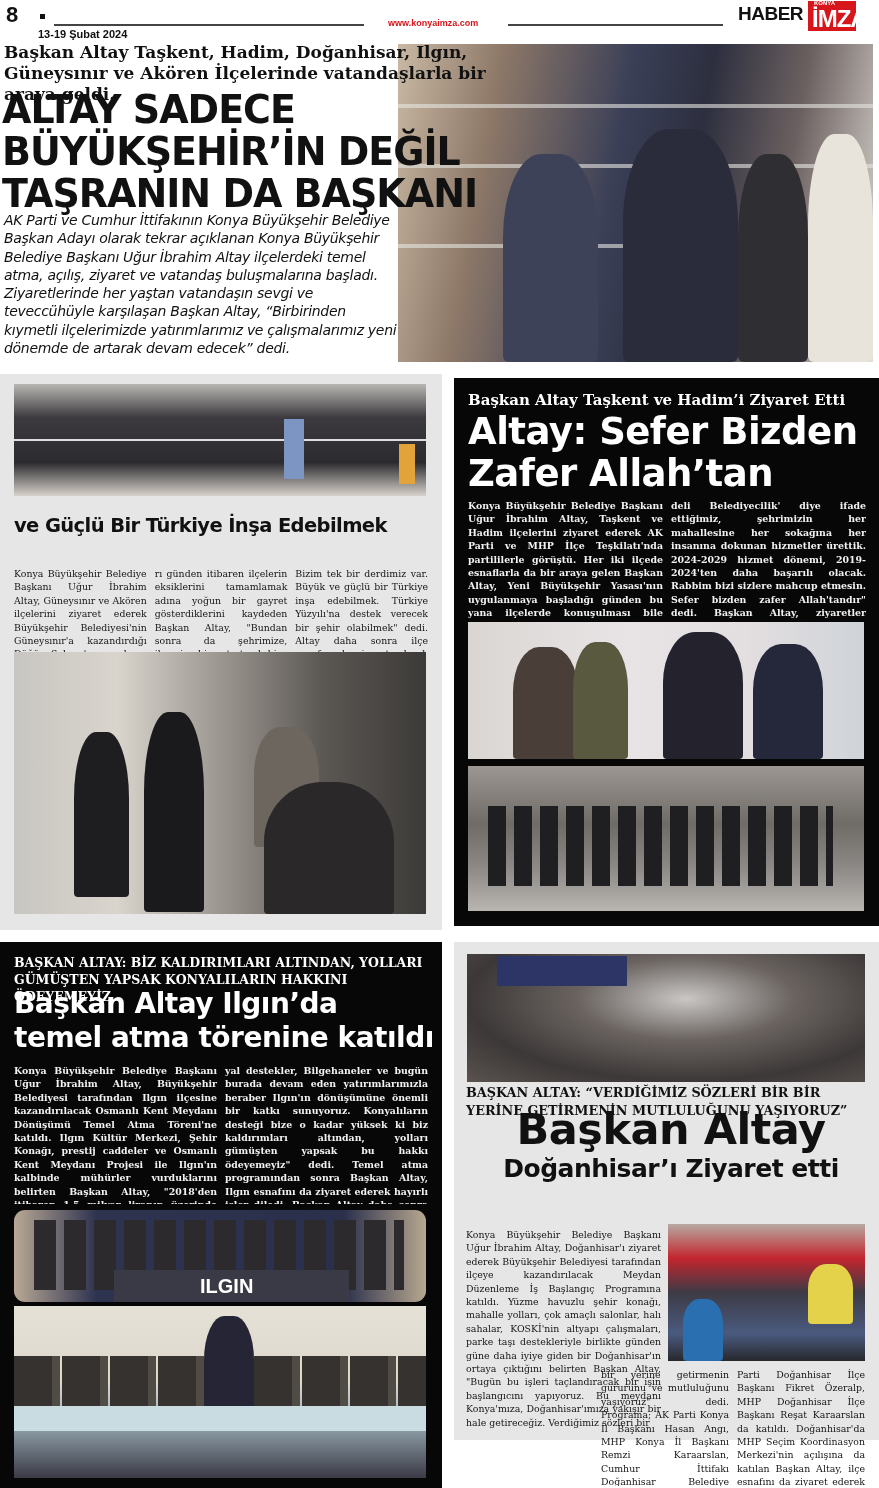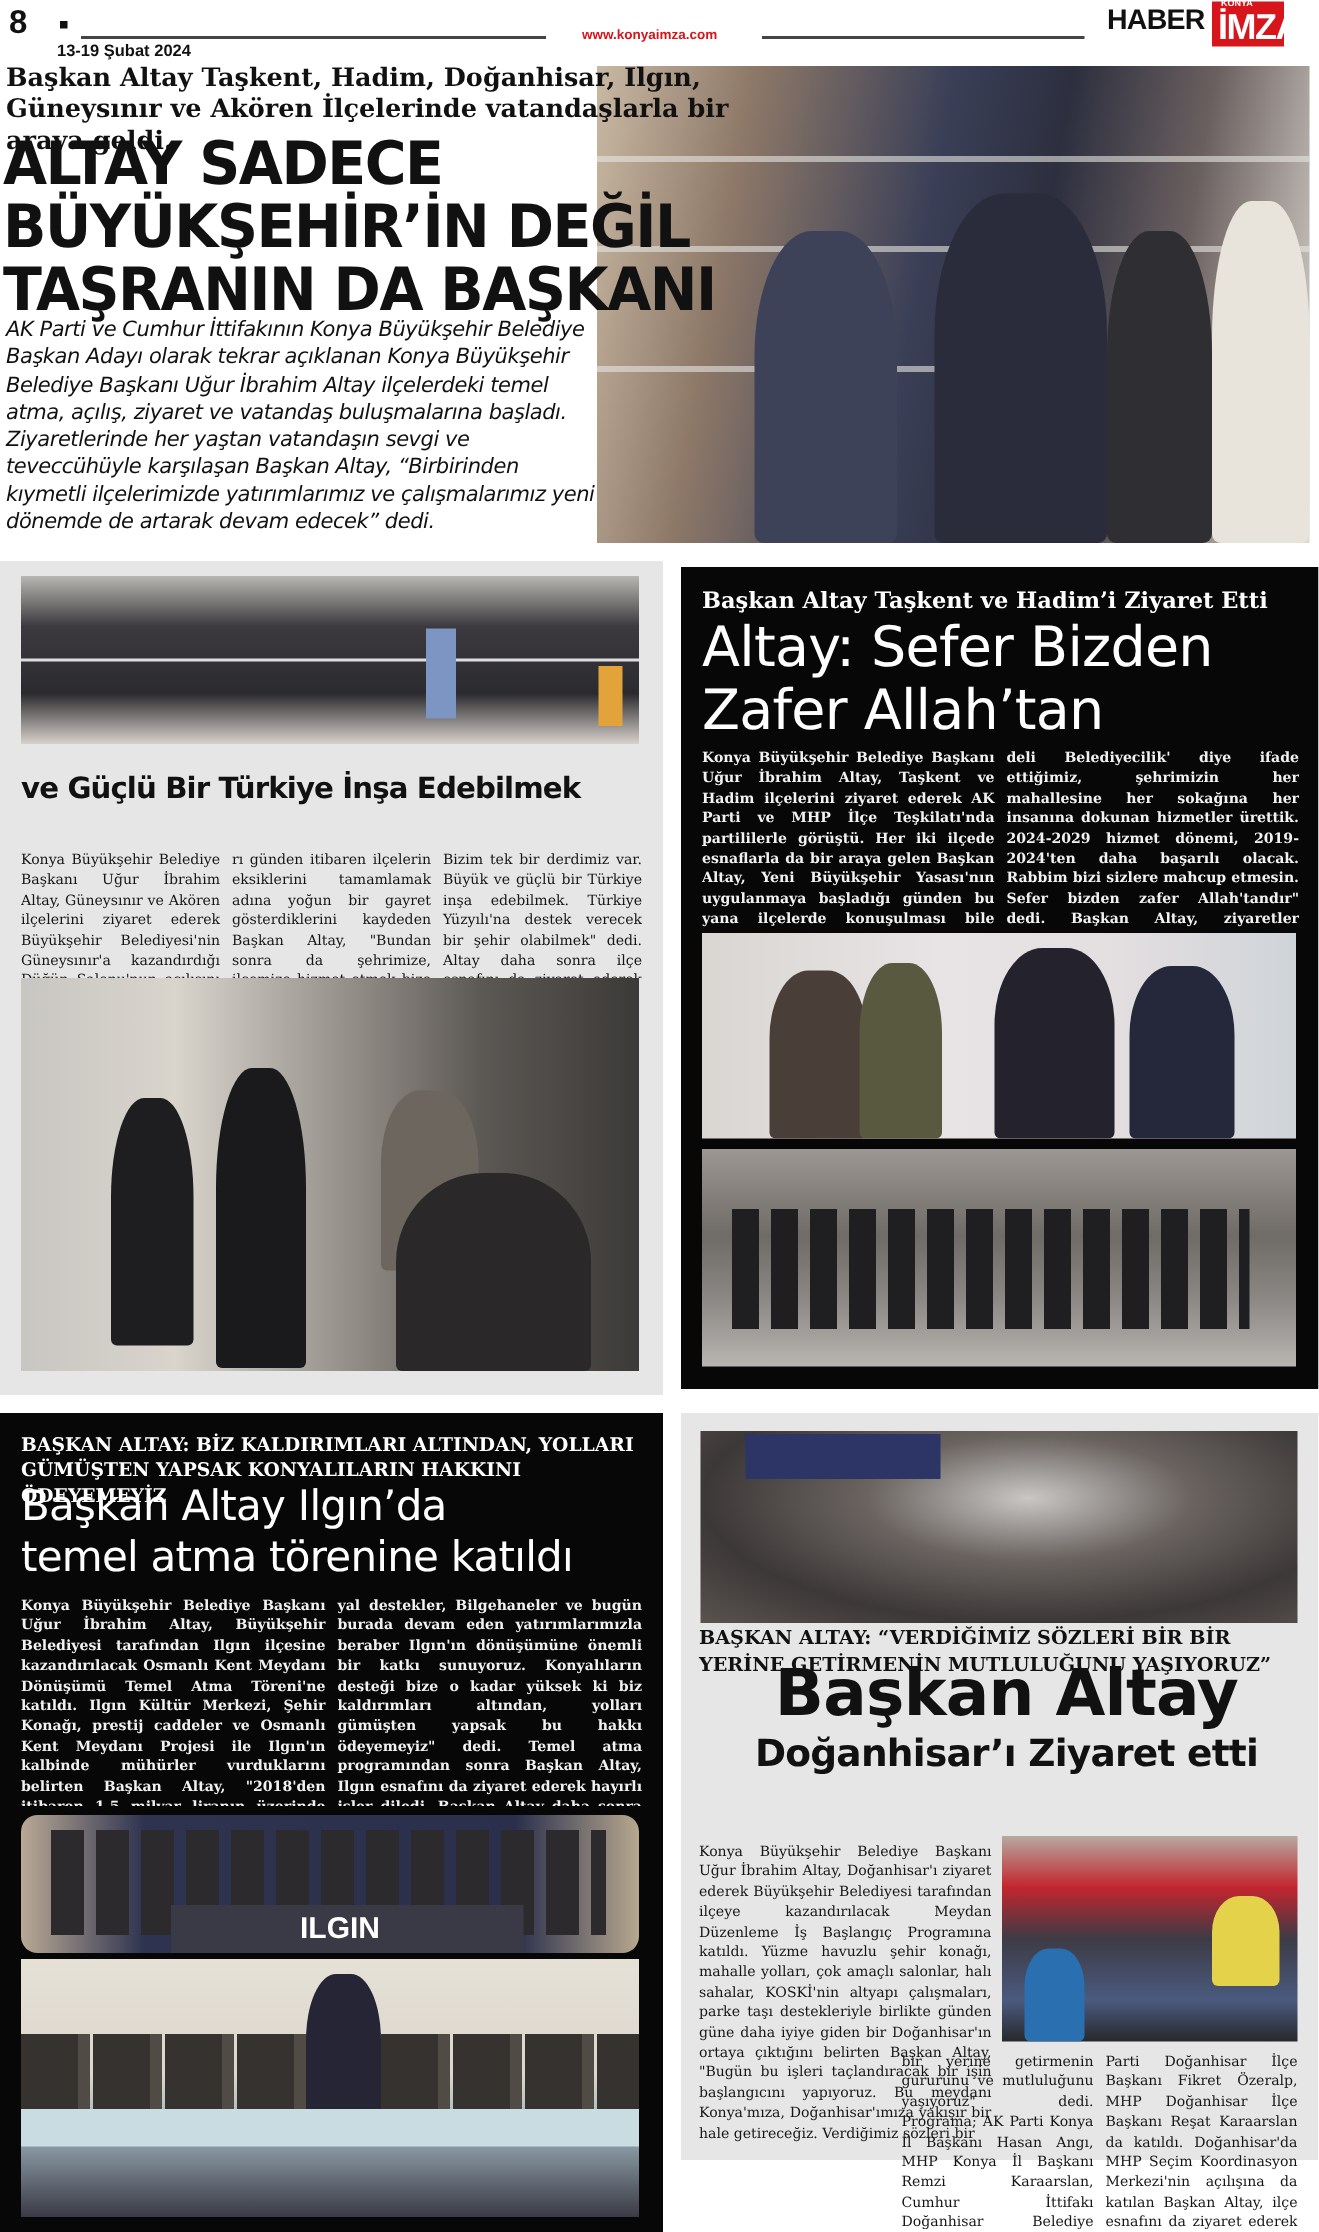--- a/index.html
+++ b/index.html
@@ -28,21 +28,21 @@
   .top-headline { position: absolute; left: 2px; top: 88px; width: 500px; font: 900 38px "DejaVu Sans", sans-serif; line-height: 40px; color: #111; letter-spacing: -1px; transform: scaleY(1.05); transform-origin: top left; font-weight: bold; }
   .top-deck { position: absolute; left: 4px; top: 211px; width: 398px; font: italic 14px "DejaVu Sans", sans-serif; line-height: 18.3px; color: #111; letter-spacing: -0.3px; }
 
   
   .panel { position: absolute; }
   .panel.light { background: #e6e6e6; }
   .panel.dark { background: #070707; }
 
   .photo { position: absolute; overflow: hidden; }
   .headline-dark { position: absolute; font-family: "DejaVu Sans", sans-serif; font-weight: bold; color: #111; }
-  .headline-light { position: absolute; font-family: "DejaVu Sans", sans-serif; font-weight: normal; color: #fff; }
+  .headline-light { position: absolute; font-family: "DejaVu Sans", sans-serif; font-weight: bold; color: #fff; }
 
   .body-cols { position: absolute; display: flex; gap: 8px; }
   .body-cols .col { flex: 1; font: 9.4px "DejaVu Serif", serif; line-height: 13.4px; text-align: justify; }
   .dark .body-cols .col { color: #f2f2f2; font-weight: bold; }
   .light .body-cols .col { color: #151515; }
 </style>
 </head>
 <body>
 
 <div class="header">

